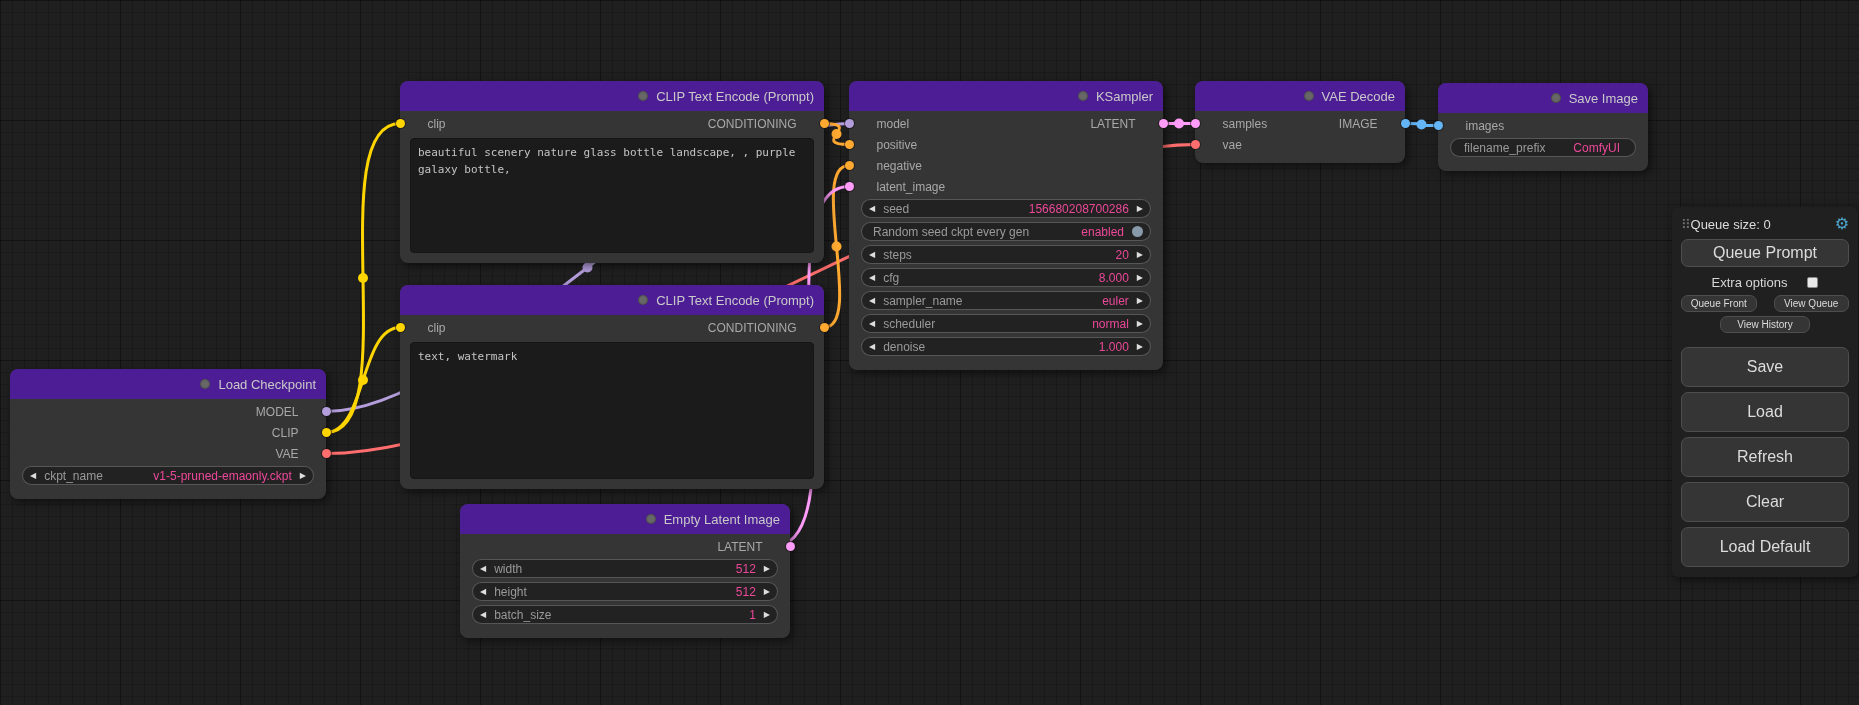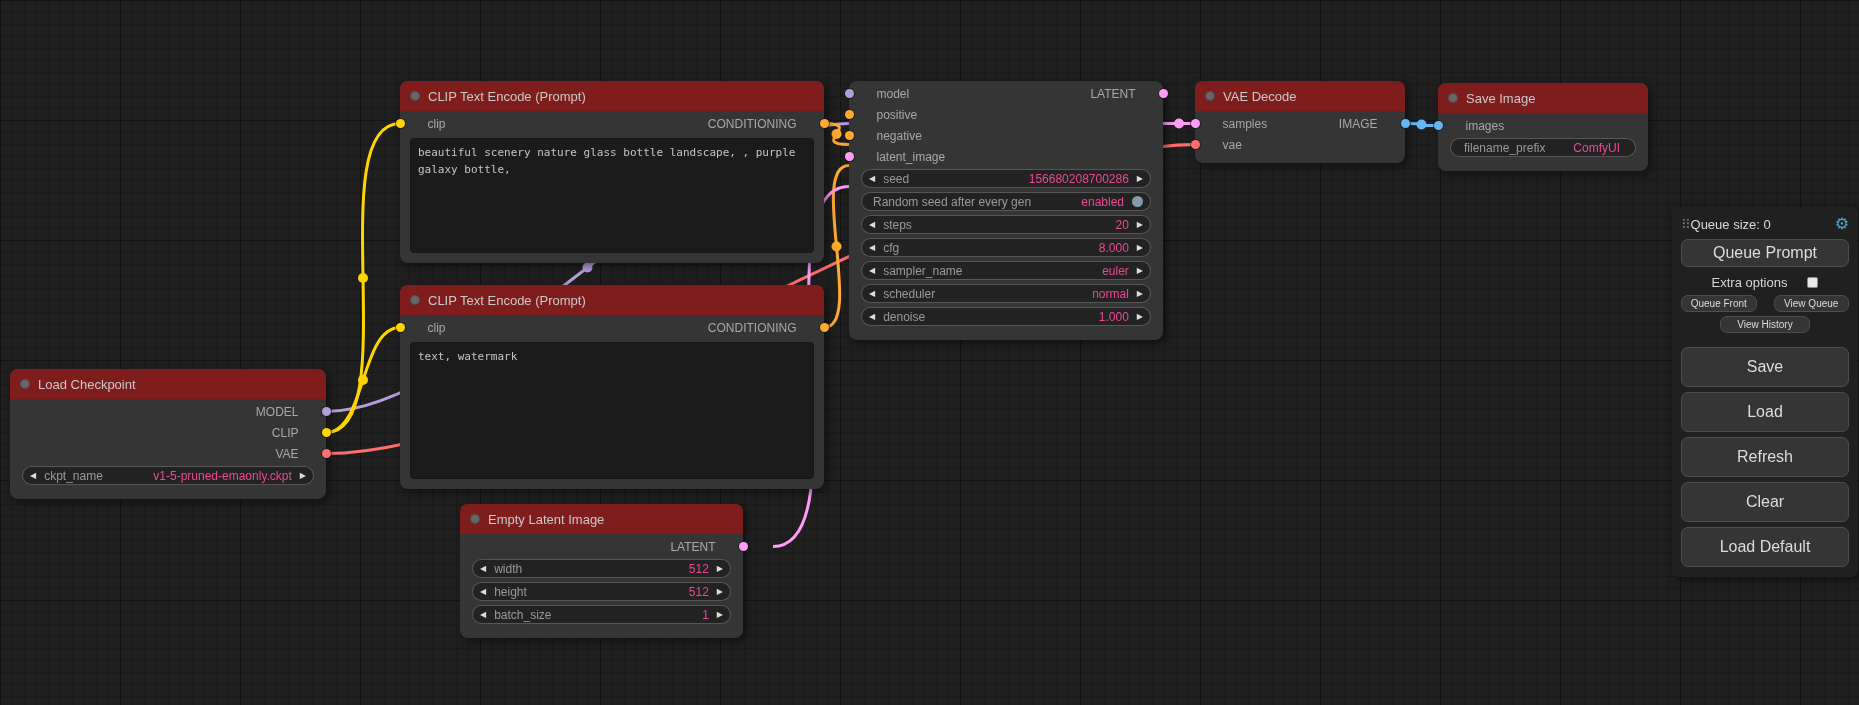--- a/index.html
+++ b/index.html
@@ -18,22 +18,22 @@
   }
 
   #links { position:absolute; left:0; top:0; z-index:1; }
 
   
   .node {
     position:absolute; z-index:2; background:#353535; border-radius:8px;
     box-shadow:3px 3px 9px rgba(0,0,0,.5); display:flex; flex-direction:column;
   }
   .node-title {
-    height:30px; flex:0 0 30px; background:#7f1d1d; border-radius:8px 8px 0 0;
-    display:flex; align-items:center; padding:0 10px; gap:8px;
+    height:30px; flex:0 0 30px; background:#4c1d95; border-radius:8px 8px 0 0;
+    display:flex; align-items:center; padding:0 10px; gap:8px;justify-content:flex-end;
   }
   .title-dot { width:10px; height:10px; border-radius:50%; background:#686868; box-shadow:inset 0 0 2px rgba(0,0,0,.6); flex:0 0 auto; }
   .title-text { color:#c9c9c9; font-size:13px; white-space:nowrap; }
   .node-body { padding:2px 0 10px; display:flex; flex-direction:column; flex:1; }
 
   .slot-row { height:21px; flex:0 0 21px; display:flex; align-items:center; }
   .slot { display:flex; align-items:center; gap:23px; }
   .slot.in  { margin-left:-4.5px; }
   .slot.out { margin-left:auto; margin-right:-4.5px; }
   .slot-label { font-size:12px; color:#a8a8a8; white-space:nowrap; }
@@ -63,21 +63,21 @@
     flex:1; margin:4px 10px 0; background:#1b1b1b; border:1px solid #151515;
     border-radius:4px; resize:none; color:#c4c4c4;
     font-family:"DejaVu Sans Mono","Liberation Mono",monospace; font-size:11px;
     line-height:1.55; padding:5px 7px; outline:none; overflow:hidden;
   }
 
   
   #node-load-checkpoint { left:10px;   top:369px; width:316px; }
   #node-clip1           { left:400px;  top:81px;  width:424px; height:182px; }
   #node-clip2           { left:400px;  top:285px; width:424px; height:204px; }
-  #node-latent          { left:460px;  top:504px; width:283px; }
+  #node-latent          { left:460px;  top:504px; width:330px; }
   #node-ksampler        { left:849px;  top:81px;  width:314px; }
   #node-vae             { left:1195px; top:81px;  width:210px; }
   #node-vae .node-body  { padding-bottom:8px; }
   #node-save            { left:1438px; top:83px;  width:210px; }
 
   
   #menu-panel {
     position:absolute; left:1672px; top:207px; width:186px; z-index:3;
     background:#202020; border-radius:6px; box-shadow:3px 3px 10px rgba(0,0,0,.55);
     padding:7px 9px 10px; display:flex; flex-direction:column; color:#ddd;
@@ -229,20 +229,24 @@
           <span class="warrow">◀</span>
           <span class="wname">batch_size</span>
           <span class="wval">1</span>
           <span class="warrow">▶</span>
         </div>
       </div>
     </div>
   </div>
 
   <div class="node" id="node-ksampler">
+    <div class="node-title">
+      <span class="title-dot"></span>
+      <span class="title-text">KSampler</span>
+    </div>
     <div class="node-body">
       <div class="slot-row">
         <span class="slot in">
           <i class="dot dot-model"></i>
           <span class="slot-label">model</span>
         </span>
         <span class="slot out">
           <span class="slot-label">LATENT</span>
           <i class="dot dot-latent"></i>
         </span>
@@ -266,21 +270,21 @@
         </span>
       </div>
       <div class="widgets">
         <div class="widget">
           <span class="warrow">◀</span>
           <span class="wname">seed</span>
           <span class="wval">156680208700286</span>
           <span class="warrow">▶</span>
         </div>
         <div class="widget toggle">
-          <span class="wname">Random seed after every gen</span>
+          <span class="wname">Random seed ckpt every gen</span>
           <span class="wval">enabled</span>
           <span class="toggle-dot"></span>
         </div>
         <div class="widget">
           <span class="warrow">◀</span>
           <span class="wname">steps</span>
           <span class="wval">20</span>
           <span class="warrow">▶</span>
         </div>
         <div class="widget">

